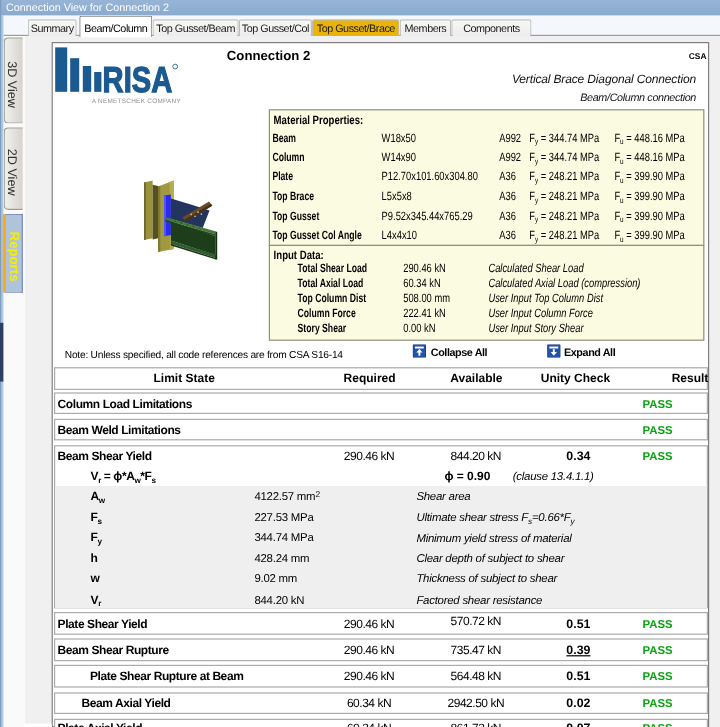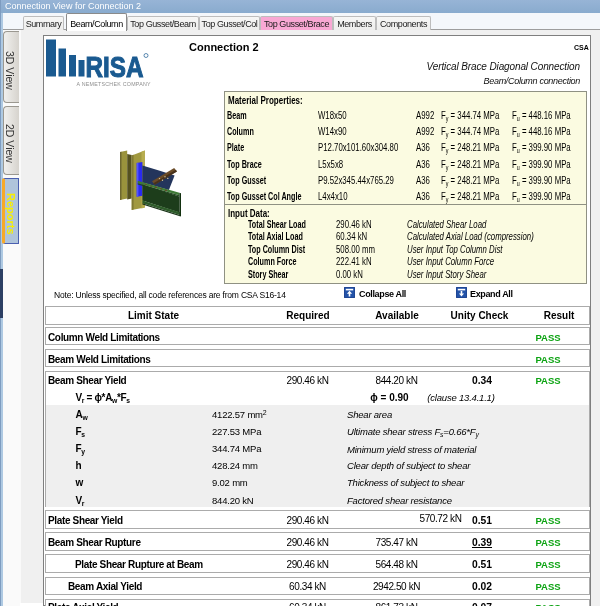--- a/index.html
+++ b/index.html
@@ -60,23 +60,23 @@
 <div class="abs" id="titletxt">Connection View for Connection 2</div>
 <div class="abs" id="lstrip"></div>
 <div class="abs" style="left:0;top:0;width:1px;height:606px;background:#7e9cc0;"></div>
 <div class="abs" id="lnavy"></div>
 <div class="abs" id="lrail"></div>
 <div class="abs" id="tabstrip"></div>
 <div class="tab" style="left:23px;width:41px;">Summary</div>
 <div id="tabactive" style="left:66px;width:61px;">Beam/Column</div>
 <div class="tab" style="left:127px;width:72px;">Top Gusset/Beam</div>
 <div class="tab" style="left:199px;width:61px;">Top Gusset/Col</div>
-<div class="tab" style="left:260px;width:73px;background:#f9a8d4;">Top Gusset/Brace</div>
+<div class="tab" style="left:260px;width:73px;background:#eab308;">Top Gusset/Brace</div>
 <div class="tab" style="left:333px;width:43px;">Members</div>
-<div class="tab" style="left:376px;width:55px;">Components</div>
+<div class="tab" style="left:376px;width:67px;">Components</div>
 <div class="vtab" style="top:31px;height:72px;">
     <span>3D View</span>
   </div>
 <div class="vtab" style="top:106px;height:69px;">
     <span>2D View</span>
   </div>
 <div id="vreports">
     <span>Reports</span>
   </div>
 <div class="abs" id="report"></div>
@@ -203,24 +203,24 @@
   <rect x="1.8" y="1.8" width="7.4" height="1.6" fill="#fff"></rect>
   <path d="M5.5 9.4 L8.1 6.4 L6.3 6.4 L6.3 4 L4.7 4 L4.7 6.4 L2.9 6.4 Z" fill="#fff"></path>
 </svg>
 <div class="abs b" style="left:470px;top:289px;font-size:9px;letter-spacing:-0.35px;">Expand All</div>
 
 <div class="trow" style="top:305.5px;height:19px;"></div>
 <div class="cell b cc hd2" style="left:153.5px;top:310px;">Limit State</div>
 <div class="cell b cc hd2" style="left:308px;top:310px;">Required</div>
 <div class="cell b cc hd2" style="left:397px;top:310px;">Available</div>
 <div class="cell b cc hd2" style="left:479.5px;top:310px;">Unity Check</div>
-<div class="cell b cc hd2" style="left:559px;top:310px;">Result</div>
+<div class="cell b cc hd2" style="left:575px;top:310px;">Result</div>
 
 <div class="trow" style="top:327px;height:17.7px;"></div>
-<div class="cell b" style="left:48px;top:331.5px;">Column Weld Limitations</div>
+<div class="cell b" style="left:48px;top:331.5px;">Column Load Limitations</div>
 <div class="cell green cc" style="left:548px;top:331.5px;">PASS</div>
 <div class="trow" style="top:349.1px;height:17.7px;"></div>
 <div class="cell b" style="left:48px;top:353.6px;">Beam Weld Limitations</div>
 <div class="cell green cc" style="left:548px;top:353.6px;">PASS</div>
 
 <div class="trow" style="top:371.2px;height:136.3px;"></div>
 <div class="abs" style="left:46px;top:404.5px;width:543px;height:102px;background:#efefef;"></div>
 <div class="cell b" style="left:48px;top:374.5px;">Beam Shear Yield</div>
 <div class="cell cc rv" style="left:307.5px;top:374.5px;">290.46 kN</div>
 <div class="cell cc rv" style="left:396.5px;top:374.5px;">844.20 kN</div>
@@ -244,21 +244,21 @@
 <div class="cell b" style="left:75.5px;top:477.4px;">w</div>
 <div class="cell" style="left:212px;top:477.4px;">9.02 mm</div>
 <div class="cell i" style="left:347px;top:477.4px;">Thickness of subject to shear</div>
 <div class="cell b" style="left:75.5px;top:494.5px;">V<sub>r</sub></div>
 <div class="cell" style="left:212px;top:494.5px;">844.20 kN</div>
 <div class="cell i" style="left:347px;top:494.5px;">Factored shear resistance</div>
 
 <div class="trow" style="top:510.2px;height:18.5px;"></div>
 <div class="cell b" style="left:48px;top:515px;text-align:right;">Plate Shear Yield</div>
 <div class="cell cc rv" style="left:307.5px;top:515px;">290.46 kN</div>
-<div class="cell cc rv" style="left:396.5px;top:513px;margin-left:44px;">570.72 kN</div>
+<div class="cell cc rv" style="left:396.5px;top:513px;">570.72 kN</div>
 <div class="cell b cc uv" style="left:482px;top:515px;">0.51</div>
 <div class="cell green cc" style="left:548px;top:515px;">PASS</div>
 <div class="trow" style="top:532.3px;height:18.5px;"></div>
 <div class="cell b" style="left:48px;top:537.1px;">Beam Shear Rupture</div>
 <div class="cell cc rv" style="left:307.5px;top:537.1px;">290.46 kN</div>
 <div class="cell cc rv" style="left:396.5px;top:537.1px;">735.47 kN</div>
 <div class="cell b cc uv" style="left:482px;top:537.1px;text-decoration:underline;">0.39</div>
 <div class="cell green cc" style="left:548px;top:537.1px;">PASS</div>
 <div class="trow" style="top:554.4px;height:18.5px;"></div>
 <div class="cell b" style="left:48px;top:559.2px;padding-left:27px;">Plate Shear Rupture at Beam</div>

